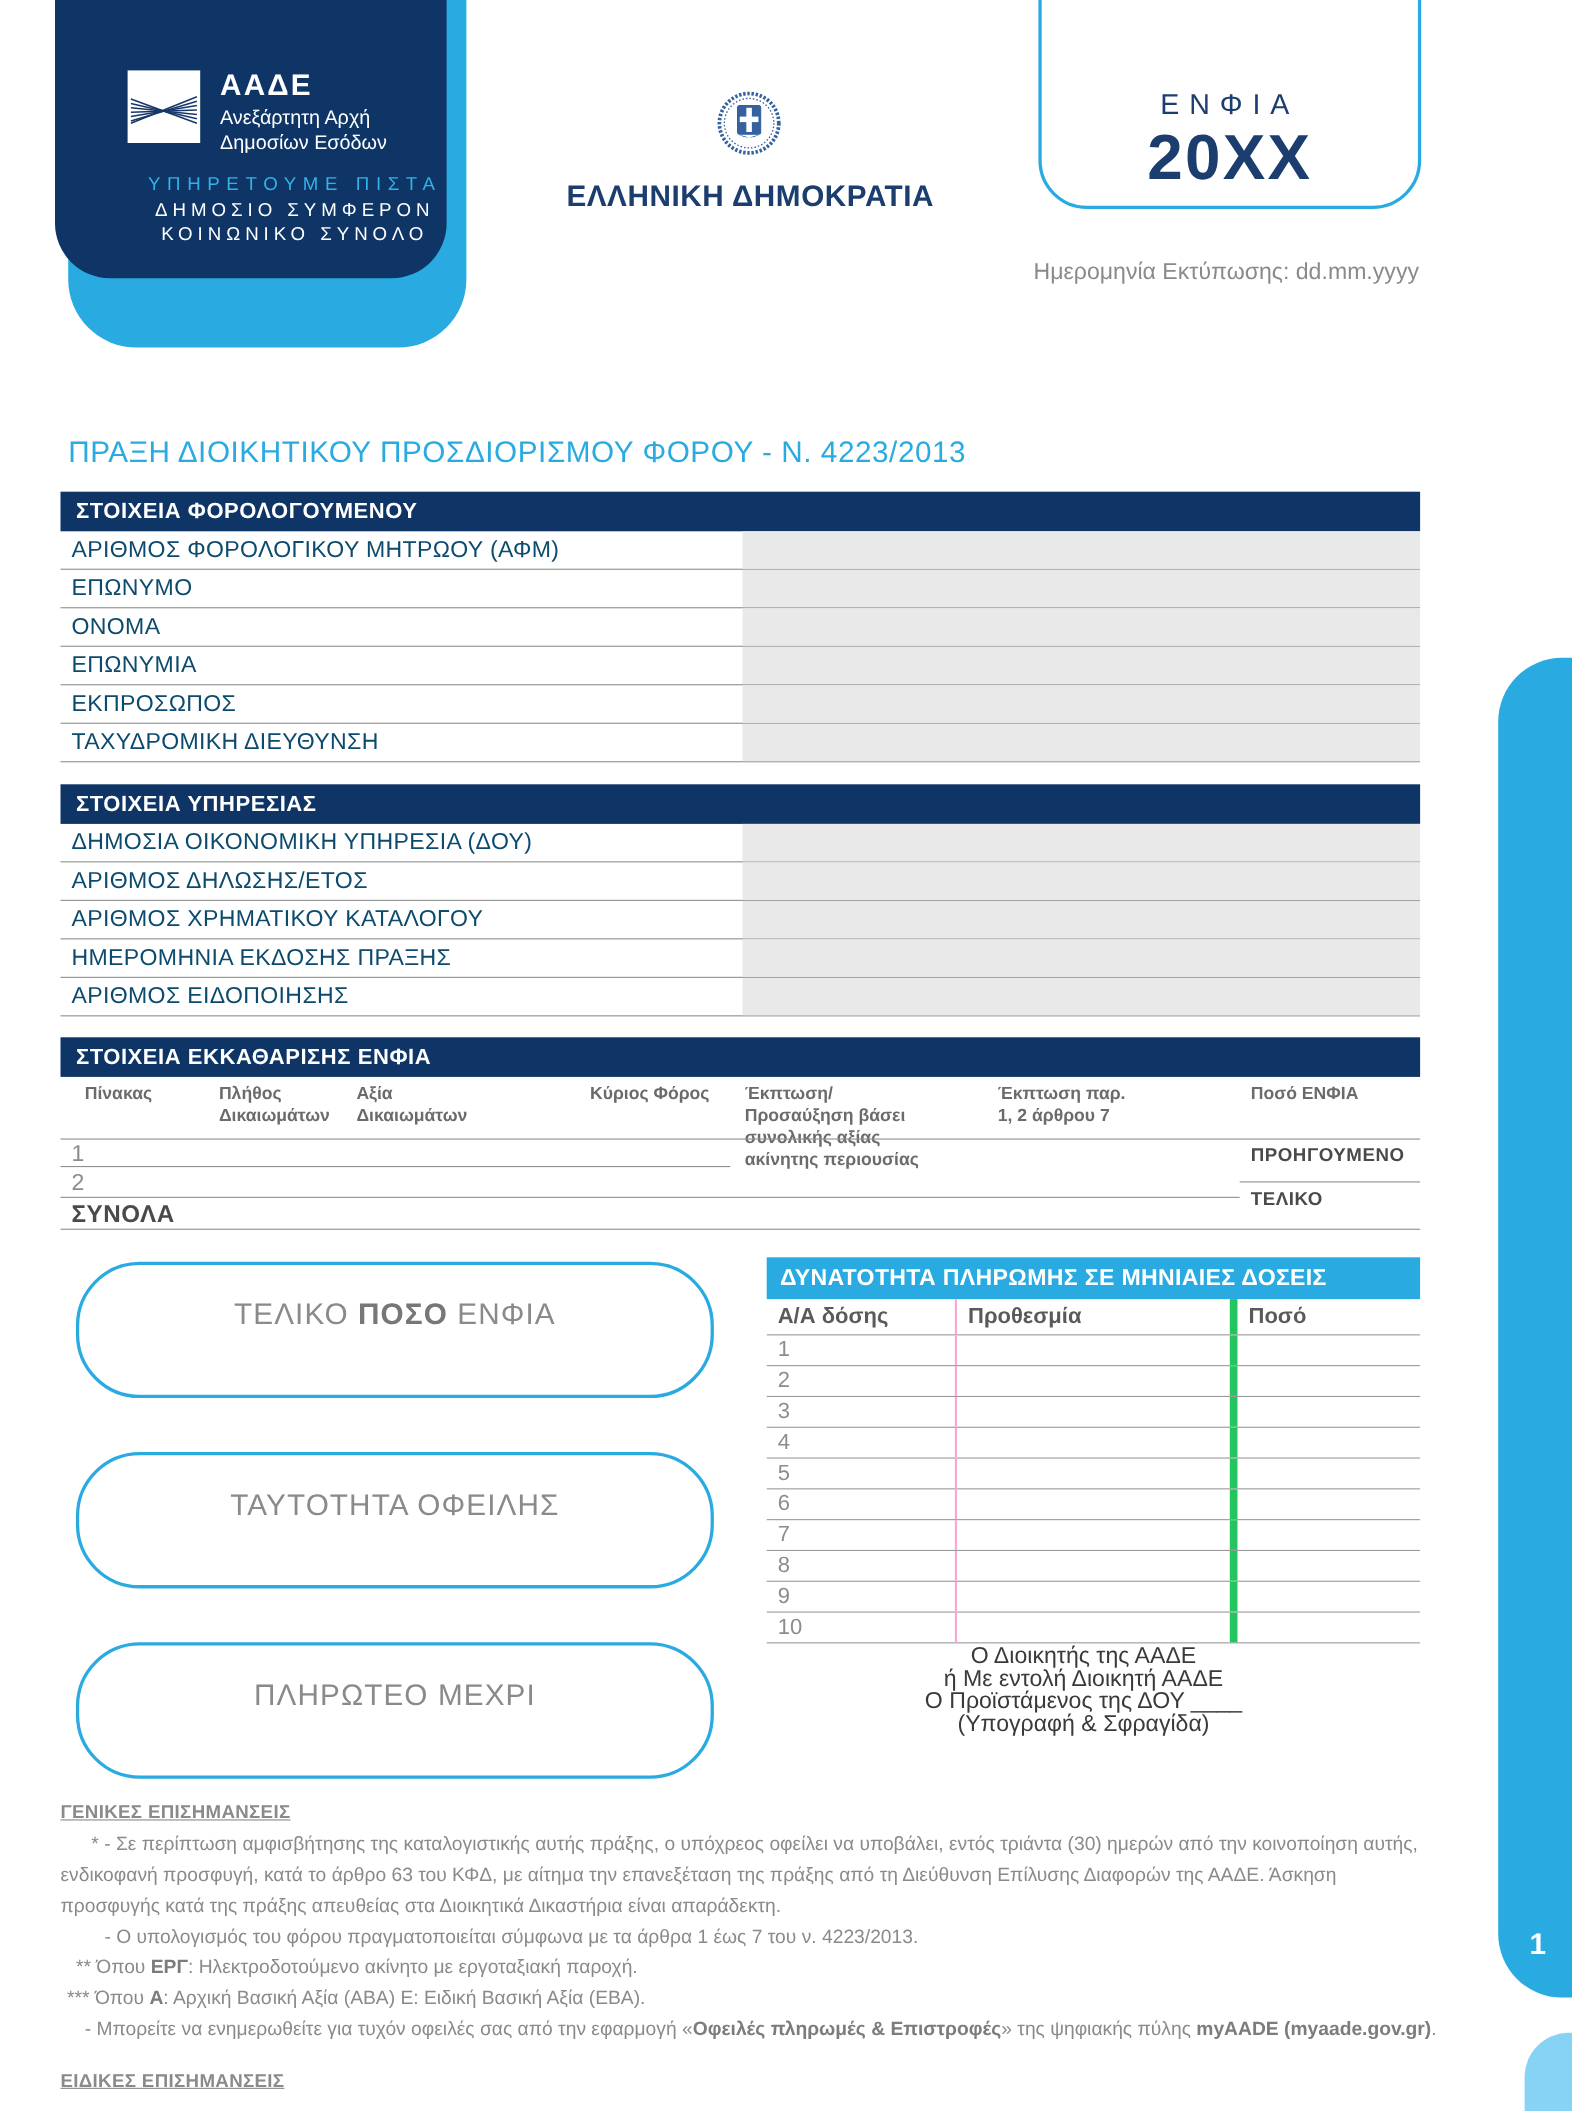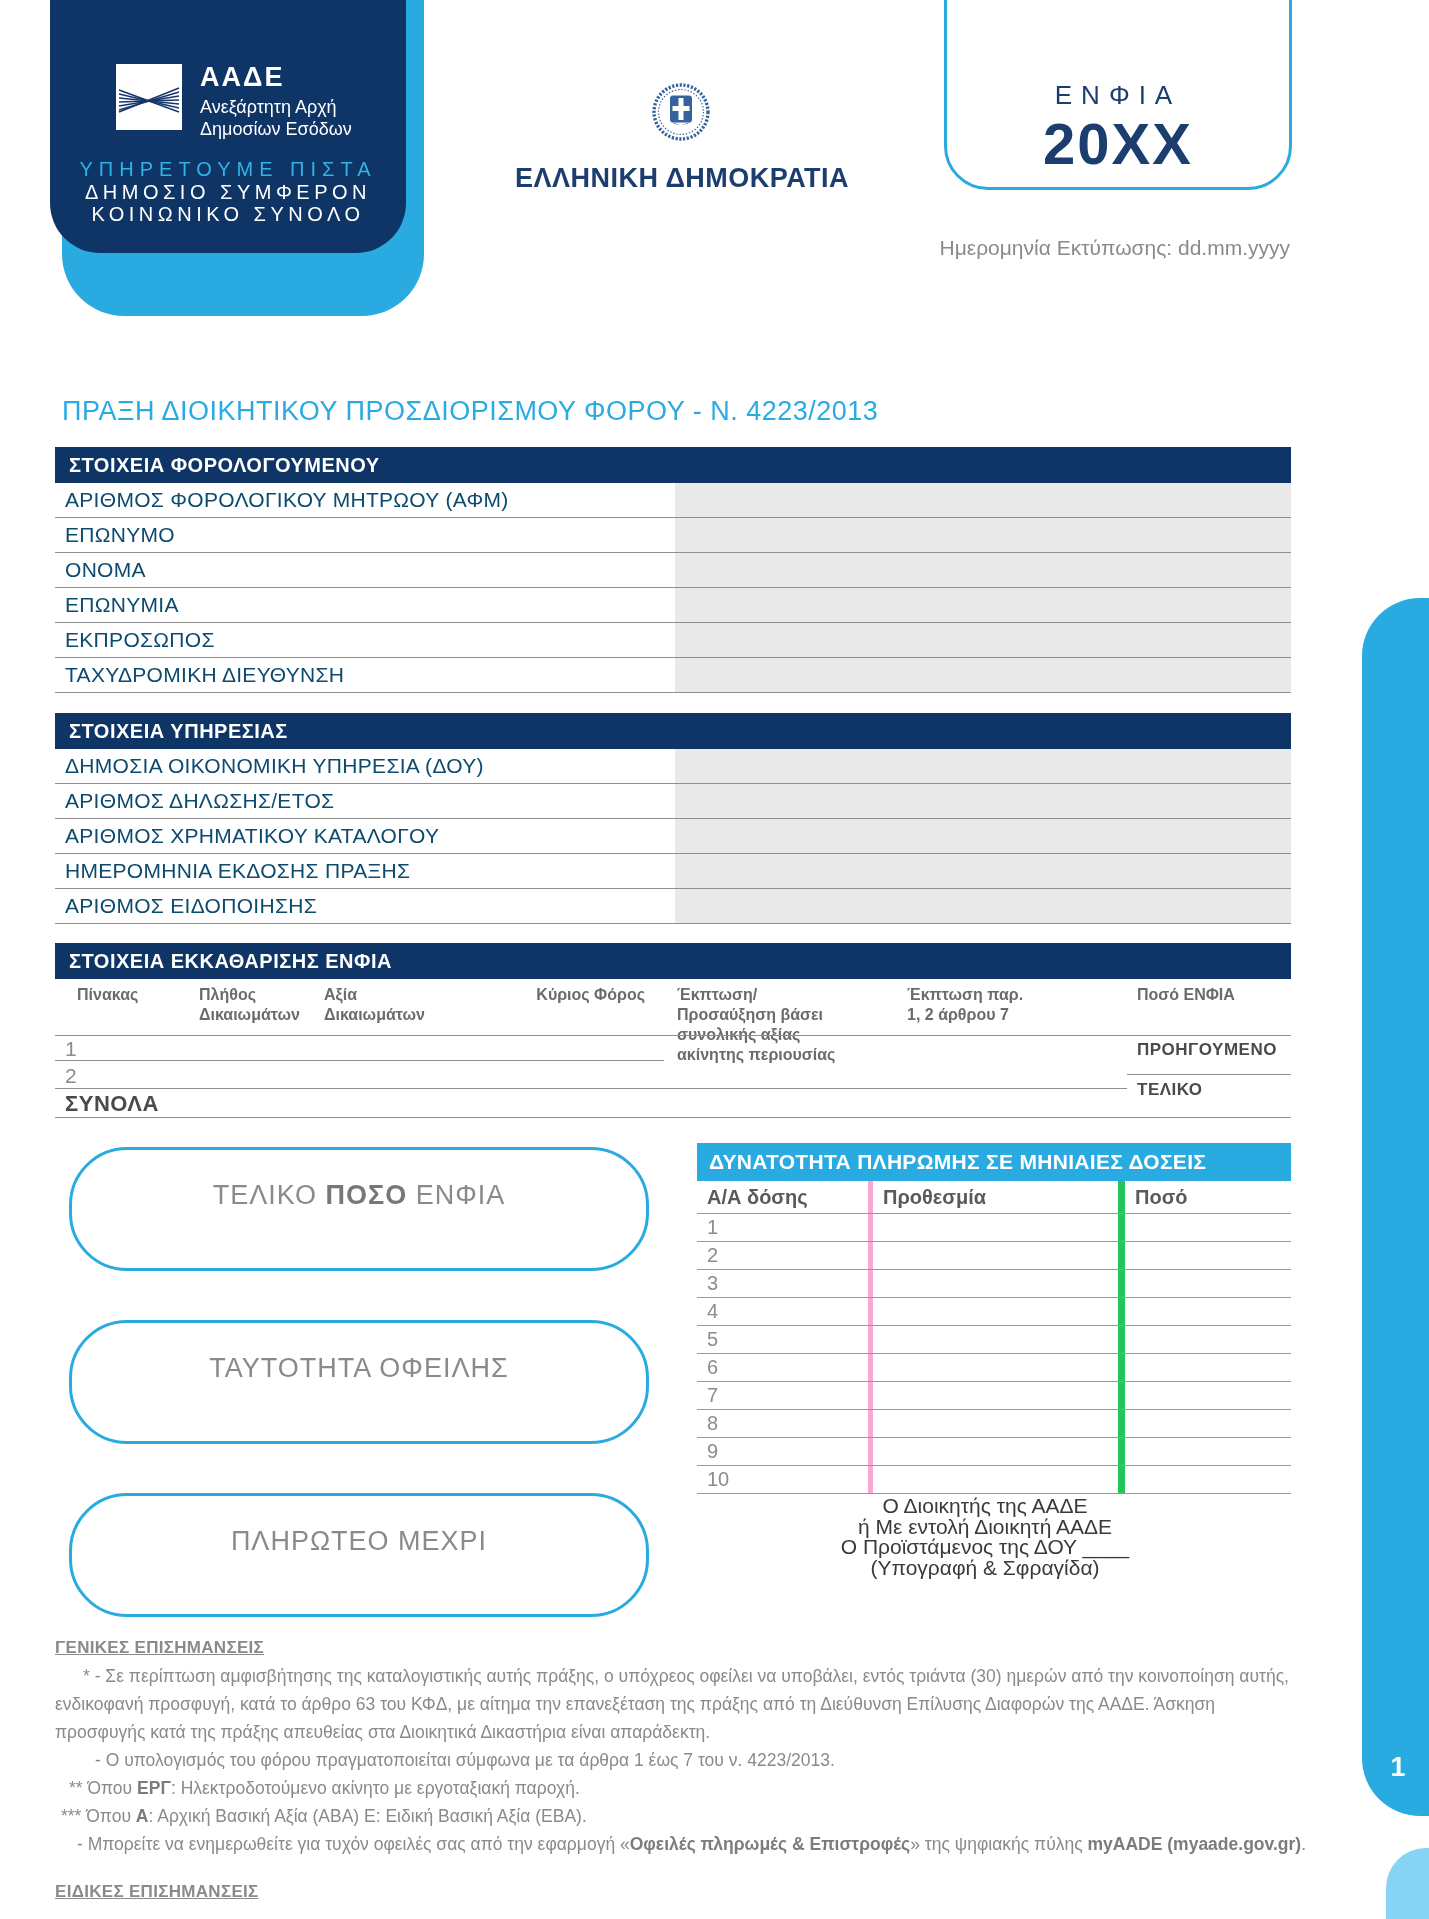--- a/index.html
+++ b/index.html
@@ -8,21 +8,21 @@
 
   
   .logo-cyan{position:absolute;left:62px;top:0;width:362px;height:316px;
              background:var(--cyan);border-radius:0 0 62px 62px;}
   .logo-navy{position:absolute;left:50px;top:0;width:356px;height:253px;
              background:var(--navy);border-radius:0 0 50px 50px;color:#fff;}
   .logo-icon{position:absolute;left:66px;top:64px;width:66px;height:66px;background:#fff;}
   .logo-brand{position:absolute;left:150px;top:62px;font-size:27px;font-weight:bold;letter-spacing:2px;}
   .logo-sub1{position:absolute;left:150px;top:97px;font-size:18px;font-weight:300;}
   .logo-sub2{position:absolute;left:150px;top:119px;font-size:18px;font-weight:300;}
-  .tagline{position:absolute;left:0;width:100%;text-align:center;font-size:20px;}
+  .tagline{position:absolute;left:0;width:100%;text-align:center;font-size:17px;padding-left:40px;}
   .tag1{top:158px;color:#2FB3E8;letter-spacing:6px;}
   .tag2{top:181px;letter-spacing:4.5px;}
   .tag3{top:203px;letter-spacing:4.5px;}
 
   
   .emblem{position:absolute;left:651px;top:82px;}
   .republic{position:absolute;left:482px;top:163px;width:400px;text-align:center;
             font-size:27px;font-weight:bold;color:var(--navytext);letter-spacing:0.5px;}
 
   
@@ -67,21 +67,21 @@
   .sum-box span{margin-top:30px;font-size:27px;color:#8a8a8a;font-weight:300;letter-spacing:1px;white-space:pre;}
   .sum-box b{color:#777;font-weight:bold;}
   .box1{top:1147px;} .box2{top:1320px;} .box3{top:1493px;}
 
   
   .inst{position:absolute;left:697px;top:1143px;width:594px;}
   .inst-bar{height:38px;background:var(--cyan);color:#fff;font-weight:bold;font-size:21px;
             display:flex;align-items:center;padding-left:12px;box-sizing:border-box;letter-spacing:0.3px;text-align:right;}
   .inst-row{display:flex;border-bottom:1px solid #9A9A9A;}
   .inst-row>div{box-sizing:border-box;padding-left:10px;display:flex;align-items:center;}
-  .ic0{width:171px;} .ic1{width:250px;border-left:5px solid #f9a8d4;} .ic2{width:173px;border-left:7px solid #22c55e;}
+  .ic0{width:171px;} .ic1{width:250px;border-left:2px solid #f9a8d4;} .ic2{width:173px;border-left:7px solid #22c55e;}
   .inst-hrow{height:32px;font-size:20px;font-weight:bold;color:#5A5A5A;}
   .inst-drow{height:27px;font-size:20px;color:#8C8C8C;font-weight:300;}
 
   
   .signature{position:absolute;left:790px;top:1496px;width:390px;text-align:center;
              color:#3A3A3A;font-size:21px;font-weight:300;line-height:20.5px;}
 
   
   .notes{position:absolute;left:55px;top:1638px;width:1252px;color:#8A8A8A;}
   .notes-title{font-size:17px;font-weight:bold;text-decoration:underline;letter-spacing:0.3px;}

